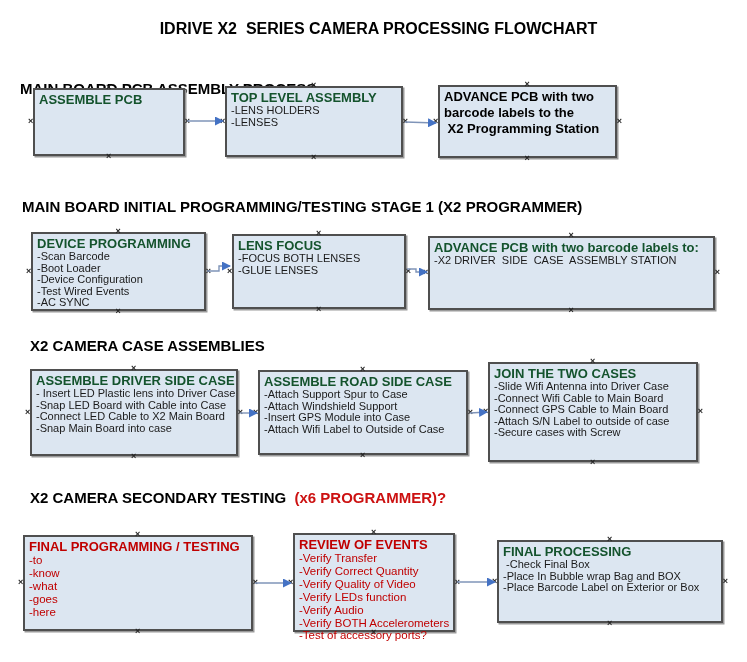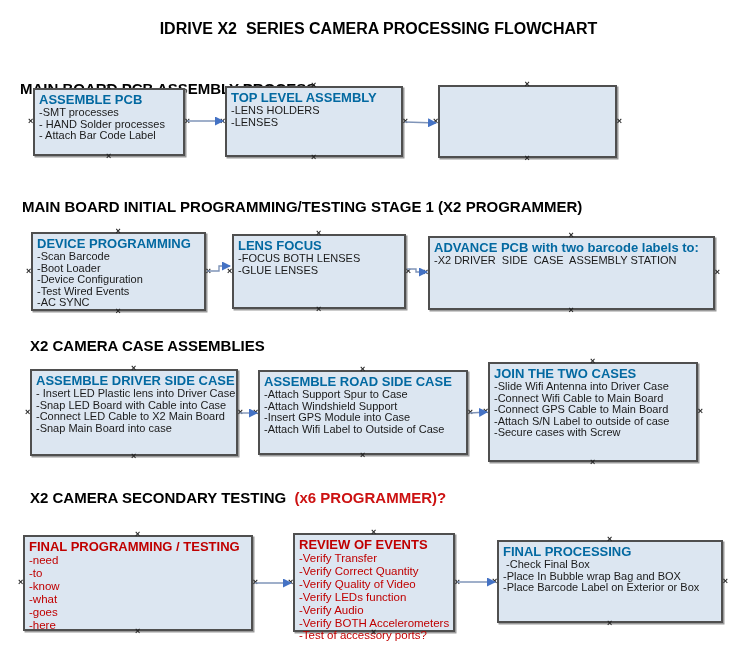--- a/index.html
+++ b/index.html
@@ -11,21 +11,21 @@
 
   .section-heading{position:absolute;font-weight:bold;font-size:15px;color:#000;white-space:pre;}
   #h1{left:20px;top:56px;margin-top:24px;}
   #h2{left:22px;top:198px;}
   #h3{left:30px;top:337px;}
   #h4{left:30px;top:489px;}
   .red{color:#cc1111;}
 
   .flowbox{position:absolute;background:#dce6f1;border:2px solid #4f4f4f;
     box-shadow:1.5px 1.5px 0 #9a9a9a;padding:2px 4px;box-sizing:border-box;}
-  .box-title{font-weight:bold;font-size:13px;line-height:15px;color:#0369a1;white-space:pre;}
+  .box-title{font-weight:bold;font-size:13px;line-height:15px;color:#14532d;white-space:pre;}
   .item{font-size:11px;line-height:11.5px;color:#1a1a1a;white-space:pre;}
   .red-box .box-title,.red-box .item{color:#c00000;}
   .red-box .item{font-size:11.5px;line-height:12.9px;}
   .bold-items .item{font-weight:bold;font-size:13px;line-height:16px;color:#000;}
 
   
   #b11{left:33px;top:88px;width:152px;height:68px;}
   #b12{left:225px;top:86px;width:178px;height:71px;}
   #b13{left:438px;top:85px;width:179px;height:73px;}
   #b21{left:31px;top:232px;width:175px;height:79px;}
@@ -58,42 +58,42 @@
   <div class="section-heading" id="h1"><span>MAIN BOARD PCB ASSEMBLY PROCESS</span><span class="red"></span></div>
 
   <div class="section-heading" id="h2"><span>MAIN BOARD INITIAL PROGRAMMING/TESTING STAGE 1 (X2 PROGRAMMER)</span><span class="red"></span></div>
 
   <div class="section-heading" id="h3"><span>X2 CAMERA CASE ASSEMBLIES</span><span class="red"></span></div>
 
   <div class="section-heading" id="h4"><span>X2 CAMERA SECONDARY TESTING  </span><span class="red">(x6 PROGRAMMER)?</span></div>
 
   <div class="flowbox" id="b11">
     <div class="box-title">ASSEMBLE PCB</div>
-    <div class="box-items">
-        <div class="item">-SMT processes</div>
-        <div class="item">- HAND Solder processes</div>
-        <div class="item">- Attach Bar Code Label</div>
-      </div>
   <span class="cp cp-t">×</span>
       <span class="cp cp-b">×</span>
       <span class="cp cp-l">×</span>
       <span class="cp cp-r">×</span>
     </div>
   <div class="flowbox" id="b12">
     <div class="box-title">TOP LEVEL ASSEMBLY</div>
     <div class="box-items">
         <div class="item">-LENS HOLDERS</div>
         <div class="item">-LENSES</div>
       </div>
   <span class="cp cp-t">×</span>
       <span class="cp cp-b">×</span>
       <span class="cp cp-l">×</span>
       <span class="cp cp-r">×</span>
     </div>
   <div class="flowbox bold-items" id="b13">
+    <div class="box-items">
+        <div class="item">ADVANCE PCB with two</div>
+        <div class="item">barcode labels to the</div>
+        <div class="item"> X2 Programming Station</div>
+      </div>
   <span class="cp cp-t">×</span>
       <span class="cp cp-b">×</span>
       <span class="cp cp-l">×</span>
       <span class="cp cp-r">×</span>
     </div>
 
   <div class="flowbox" id="b21">
     <div class="box-title">DEVICE PROGRAMMING</div>
     <div class="box-items">
         <div class="item">-Scan Barcode</div>
@@ -166,21 +166,20 @@
       </div>
   <span class="cp cp-t">×</span>
       <span class="cp cp-b">×</span>
       <span class="cp cp-l">×</span>
       <span class="cp cp-r">×</span>
     </div>
 
   <div class="flowbox red-box" id="b41">
     <div class="box-title">FINAL PROGRAMMING / TESTING</div>
     <div class="box-items">
-        <div class="item">-need</div>
         <div class="item">-to</div>
         <div class="item">-know</div>
         <div class="item">-what</div>
         <div class="item">-goes</div>
         <div class="item">-here</div>
       </div>
   <span class="cp cp-t">×</span>
       <span class="cp cp-b">×</span>
       <span class="cp cp-l">×</span>
       <span class="cp cp-r">×</span>

